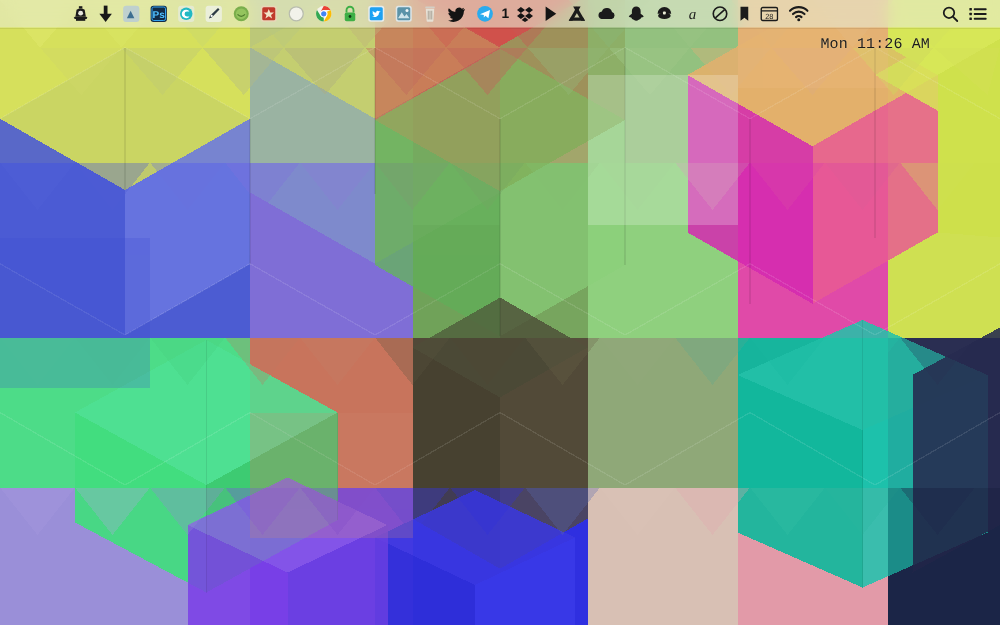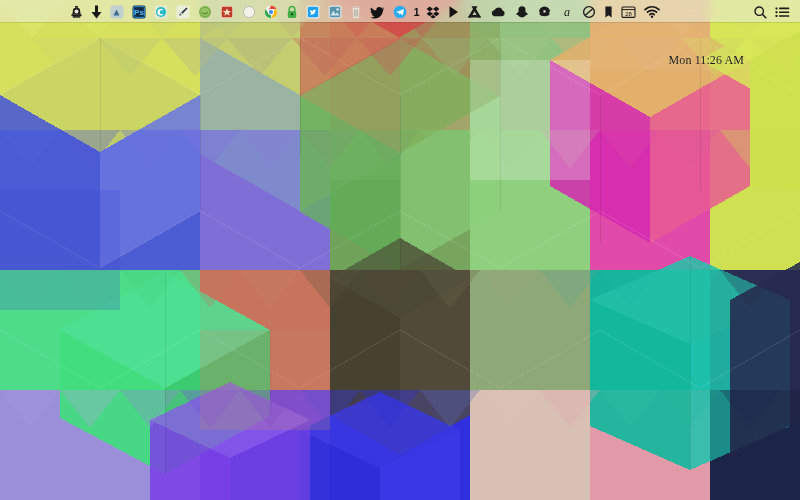--- a/index.html
+++ b/index.html
@@ -18,31 +18,31 @@
   #menubar{
     position:absolute;left:0;top:0;width:800px;height:22px;
     background:rgba(233,236,214,0.58);
     backdrop-filter:blur(6px);
     display:flex;align-items:center;
     box-shadow:0 1px 0 rgba(0,0,0,0.10);
     z-index:40;
   }
   #menubar-left{flex:1 1 auto;height:22px;}
   #menubar-right{
-    display:flex;align-items:flex-start;height:21px;
+    display:flex;align-items:center;height:21px;
     padding-right:6px;gap:0px;
   }
   .mb-item{
     display:flex;align-items:center;justify-content:center;
     height:22px;padding:0 4px;cursor:default;
   }
   .mb-item svg{display:block;}
   .mb-text{
     font-size:12px;color:#1b1b1b;
-    font-family:Liberation Serif, serif;
+    font-family:Liberation Mono, monospace;
     letter-spacing:0.1px;white-space:nowrap;
     padding:0 5px;line-height:22px;
     text-shadow:0 0 1px rgba(255,255,255,0.35);
     margin-top:48px;
   }
   .mb-count{
     font-size:11px;color:#141414;font-weight:600;
     padding:0 2px;line-height:22px;
   }
 </style>

